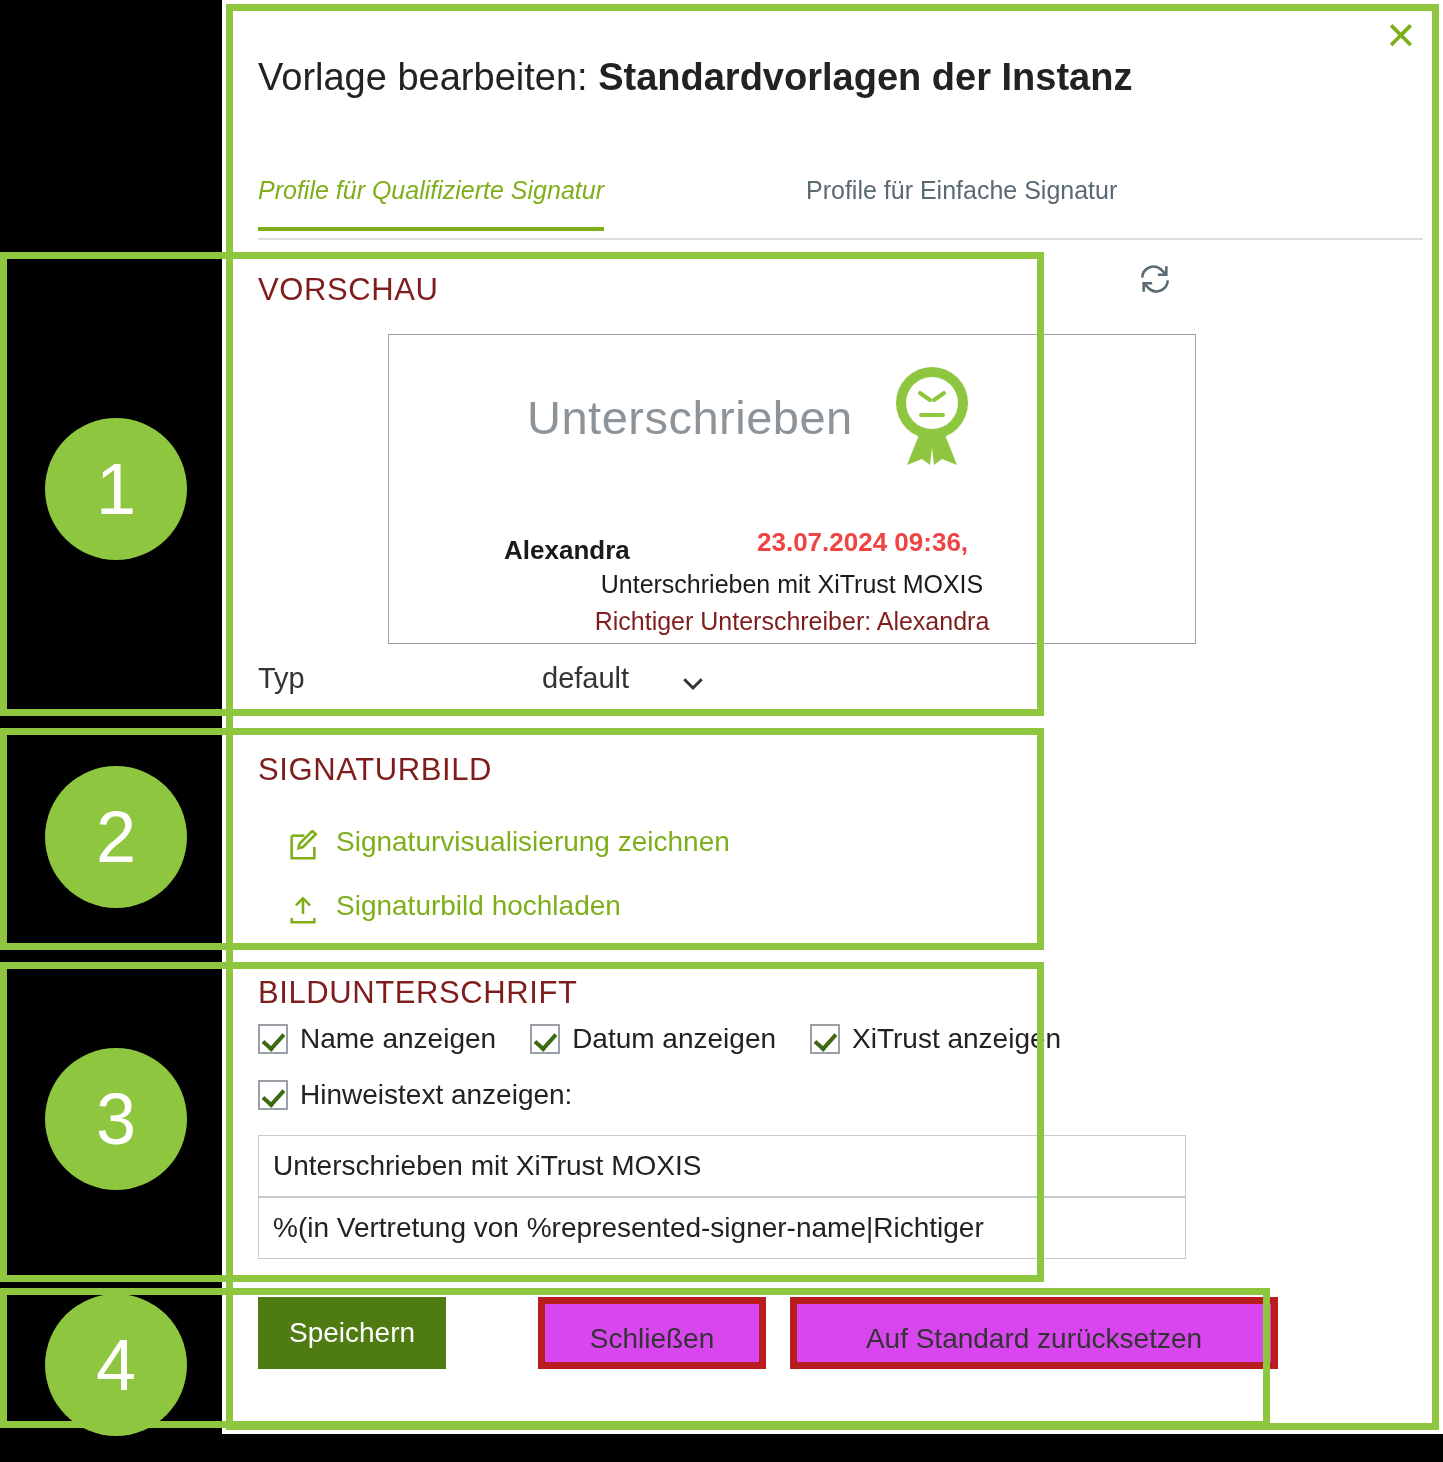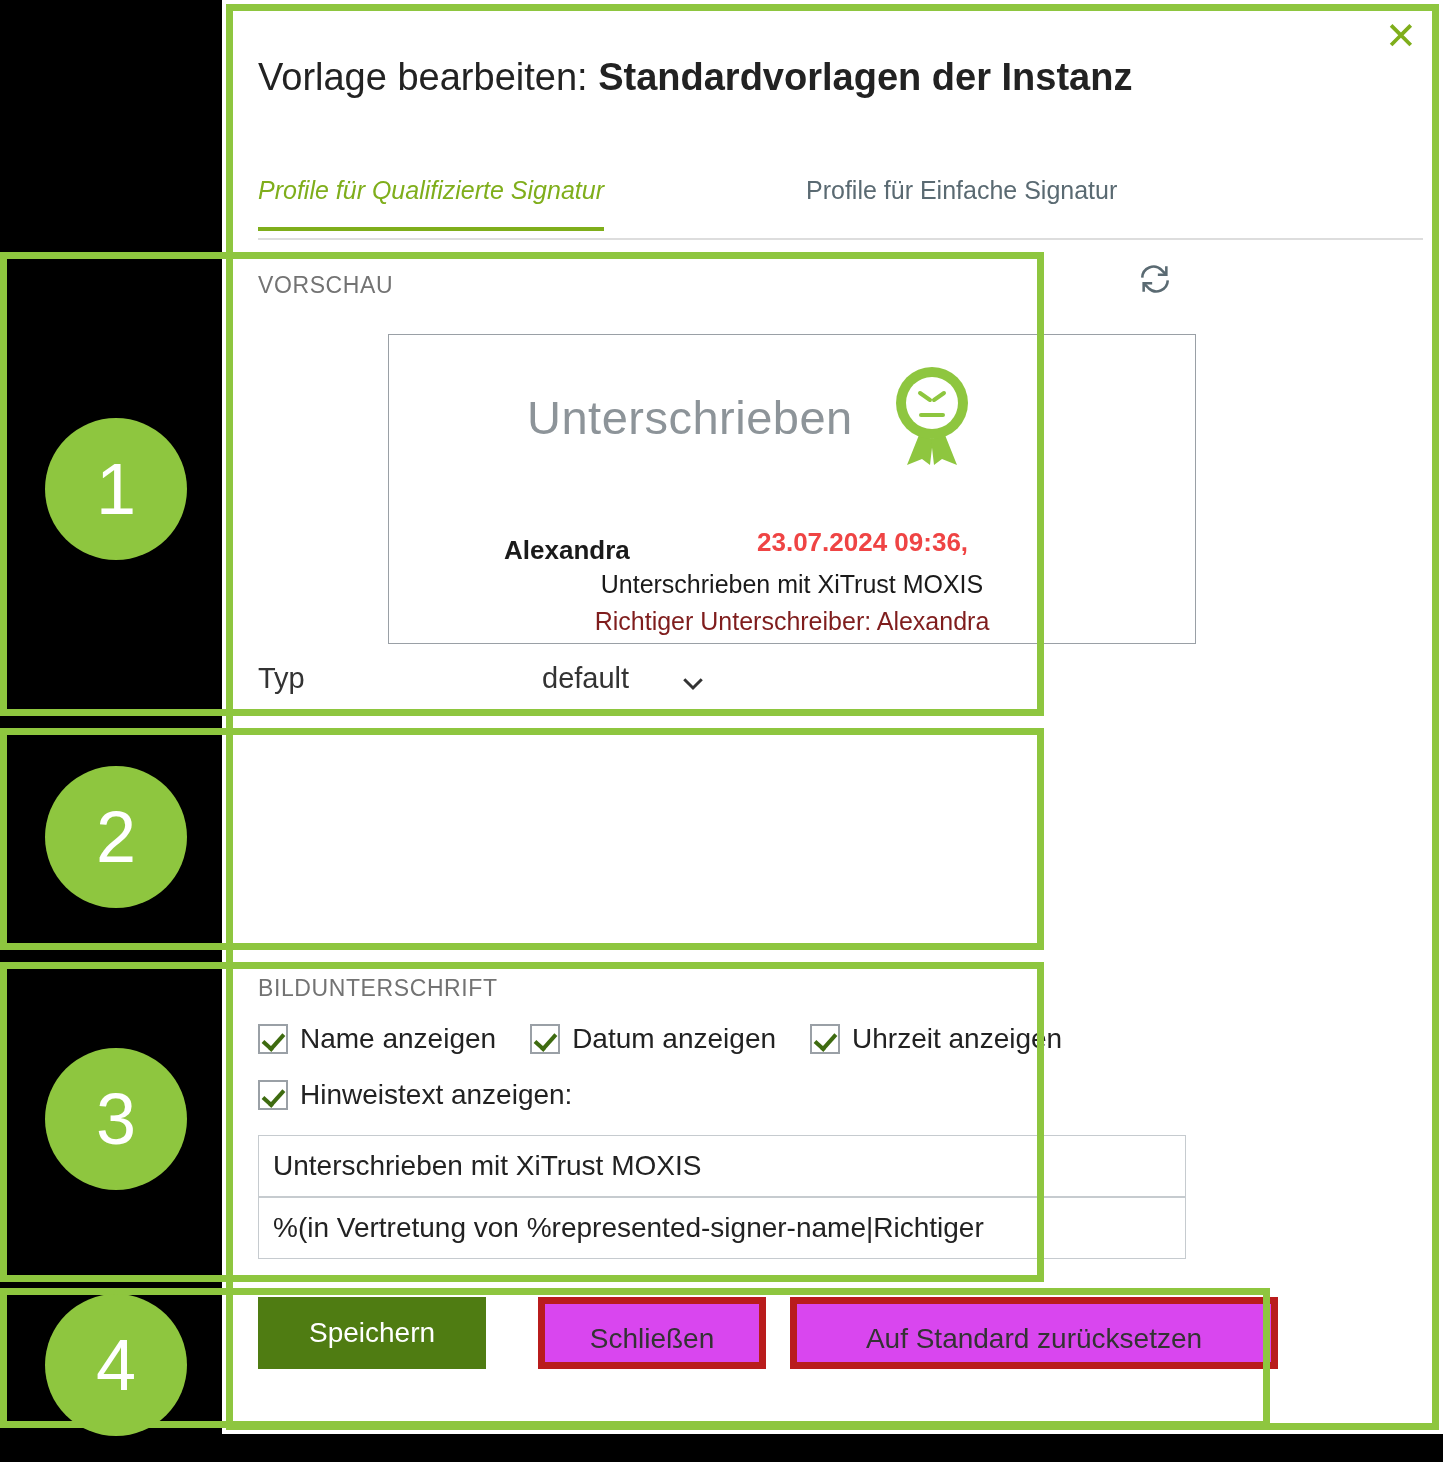--- a/index.html
+++ b/index.html
@@ -77,22 +77,22 @@
     border-bottom: 4px solid #7fae1b;
     font-style: italic;
   }
   .tab.inactive {
     left: 548px;
     color: #5a6a72;
   }
 
   
   .section-label {
-    font-size: 23px;
-    color: #737373;
+    font-size: 31px;
+    color: #7f1d1d;
     letter-spacing: 0.6px;
   }
 
   .preview-section {
     position: absolute;
     left: 36px;
     top: 272px;
     width: 1000px;
   }
   .refresh-icon {
@@ -293,21 +293,21 @@
     height: 72px;
     box-sizing: border-box;
     font-size: 28px;
     line-height: 70px;
     text-align: center;
     cursor: pointer;
     white-space: nowrap;
   }
   .btn-primary {
     left: 0px;
-    width: 228px;
+    width: 188px;
     background: #4f7c12;
     color: #ffffff;
     border: 1px solid #4f7c12;
   }
   .btn-secondary {
     background: #d946ef;
     color: #333333;
     border: 7px solid #b91c1c;
   }
   .btn-close { left: 280px; width: 228px; }
@@ -389,26 +389,47 @@
       <div class="typ-label">Typ</div>
       <div class="typ-value">default</div>
       <div class="chevron">
         <svg viewBox="0 0 24 24" width="30" height="30" fill="none" stroke="currentColor" stroke-width="2.4">
           <polyline points="5,9 12,16 19,9"></polyline>
         </svg>
       </div>
     </div>
   </div>
 
+  <div class="sigimg-section">
+    <div class="section-label">SIGNATURBILD</div>
+
+    <div class="link-icon" style="left:28px; top:78px;">
+      <svg viewBox="0 0 24 24" width="34" height="34" fill="none" stroke="currentColor" stroke-width="1.8">
+        <path d="M4 4h9"></path>
+          <path d="M4 4v16h16v-8"></path>
+        <path d="M21 3l-9 9-3.2.8.8-3.2 9-9z"></path>
+      </svg>
+    </div>
+    <div class="action-link" style="left:78px; top:74px;">Signaturvisualisierung zeichnen</div>
+
+    <div class="link-icon" style="left:28px; top:142px;">
+      <svg viewBox="0 0 24 24" width="34" height="34" fill="none" stroke="currentColor" stroke-width="1.8">
+        <path d="M12 3v11"></path>
+          <polyline points="7,8 12,3 17,8"></polyline>
+        <path d="M4 17v3h16v-3"></path>
+      </svg>
+    </div>
+    <div class="action-link" style="left:78px; top:138px;">Signaturbild hochladen</div>
+  </div>
 
   <div class="caption-section">
     <div class="section-label">BILDUNTERSCHRIFT</div>
 
     <div class="cb-row" style="left:0px; top:48px;">
-      <span class="cb"></span><span class="cb-label">Name anzeigen</span><span class="cb"></span><span class="cb-label">Datum anzeigen</span><span class="cb"></span><span class="cb-label">Uhrzeit anzeigen</span>
+      <span class="cb"></span><span class="cb-label">Name anzeigen</span><span class="cb"></span><span class="cb-label">Datum anzeigen</span><span class="cb"></span><span class="cb-label">XiTrust anzeigen</span>
     </div>
 
     <div class="cb-row" style="left:0px; top:104px;">
       <span class="cb"></span><span class="cb-label">Hinweistext anzeigen:</span>
     </div>
 
     <div class="text-field" style="top:160px;">Unterschrieben mit XiTrust MOXIS</div>
     <div class="text-field" style="top:222px;">%(in Vertretung von %represented-signer-name|Richtiger </div>
   </div>
 

